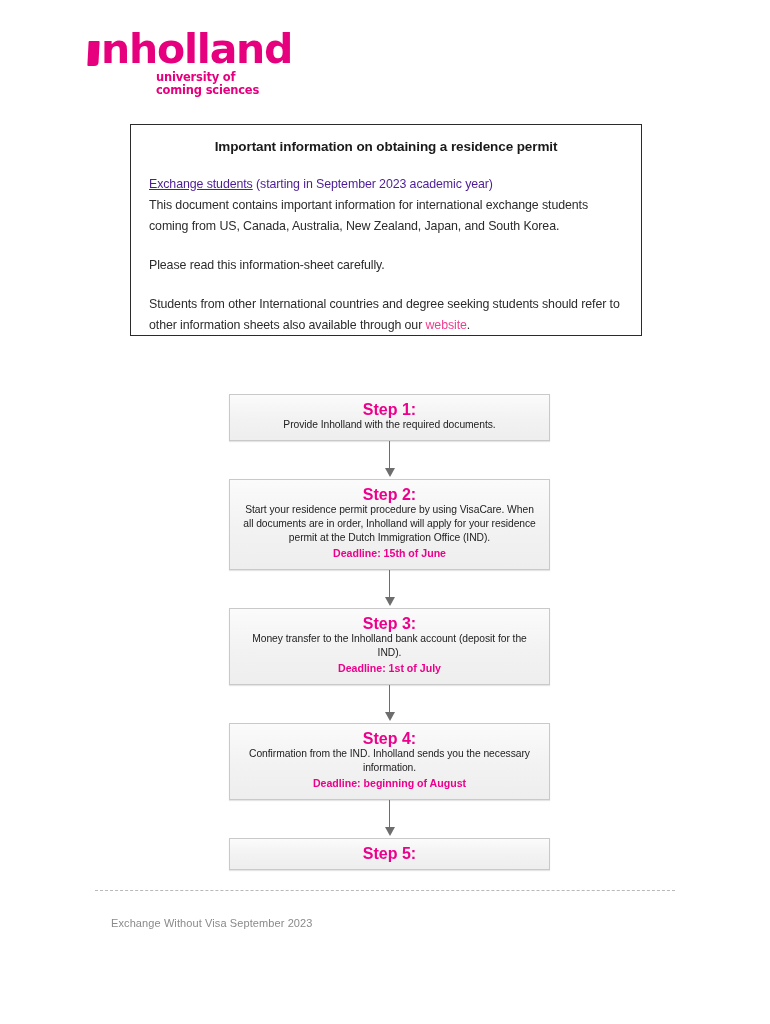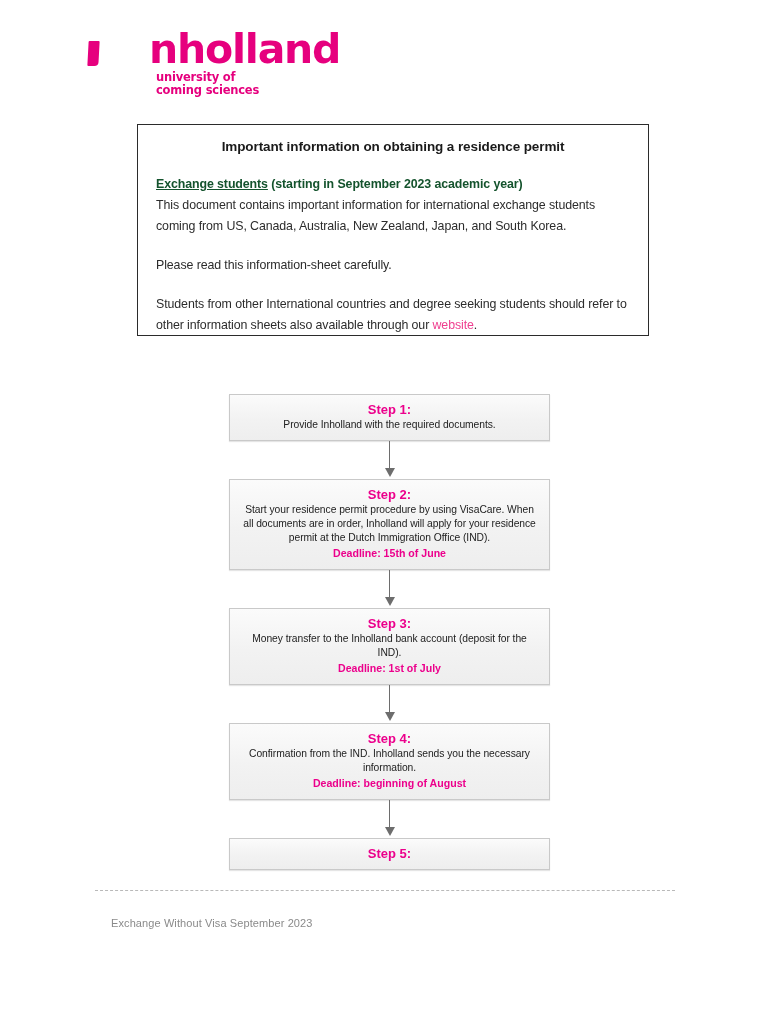--- a/index.html
+++ b/index.html
@@ -21,21 +21,20 @@
   .logo-block {
     position: absolute;
     left: 88px;
     top: 28px;
     width: 300px;
   }
   .logo-wordmark {
     display: flex;
     align-items: flex-end;
     height: 40px;
-    gap: 48px;
   }
   .logo-mark-i {
     width: 11px;
     height: 25px;
     background: #e6007e;
     border-radius: 1px 1px 4px 1px;
     transform: skewX(-3deg);
     margin-right: 2px;
     align-self: flex-end;
     margin-bottom: 2px;
@@ -62,41 +61,40 @@
   
   .info-box {
     position: absolute;
     left: 130px;
     top: 124px;
     width: 512px;
     height: 212px;
     border: 1.5px solid #2b2b2b;
     box-sizing: border-box;
     padding: 12px 18px 0 18px;
-    margin-left: 7px;
   }
   .info-title {
     text-align: center;
     font-weight: bold;
     font-size: 13.5px;
     letter-spacing: -0.1px;
     margin: 2px 0 20px 0;
     color: #1a1a1a;
   }
   .info-para {
     font-size: 12.4px;
     line-height: 21px;
     color: #2c2c2c;
     margin: 0 0 18px 0;
     letter-spacing: -0.1px;
   }
   .info-para:last-child { margin-bottom: 0; }
   .info-lead {
-    font-weight: bold;
-    color: #14532d;
+    font-weight: normal;
+    color: #4c1d95;
   }
   .info-lead u { text-decoration: underline; }
   .link-pink {
     color: #ef3e8f;
     text-decoration: none;
   }
 
   
   .flow {
     position: absolute;
@@ -109,21 +107,21 @@
     background: #f3f3f3;
     background-image: linear-gradient(to bottom, #fbfbfb 0%, #f2f2f2 55%, #eeeeee 100%);
     box-sizing: border-box;
     padding: 7px 12px 8px 12px;
     text-align: center;
     box-shadow: 0 1px 1px rgba(0,0,0,0.10);
   }
   .step-title {
     color: #ec008c;
     font-weight: bold;
-    font-size: 13px;
+    font-size: 16px;
     line-height: 15px;
     margin: 0;
   }
   .step-body {
     font-size: 10.3px;
     line-height: 14px;
     color: #222222;
     margin: 1px 0 0 0;
     letter-spacing: -0.05px;
   }

